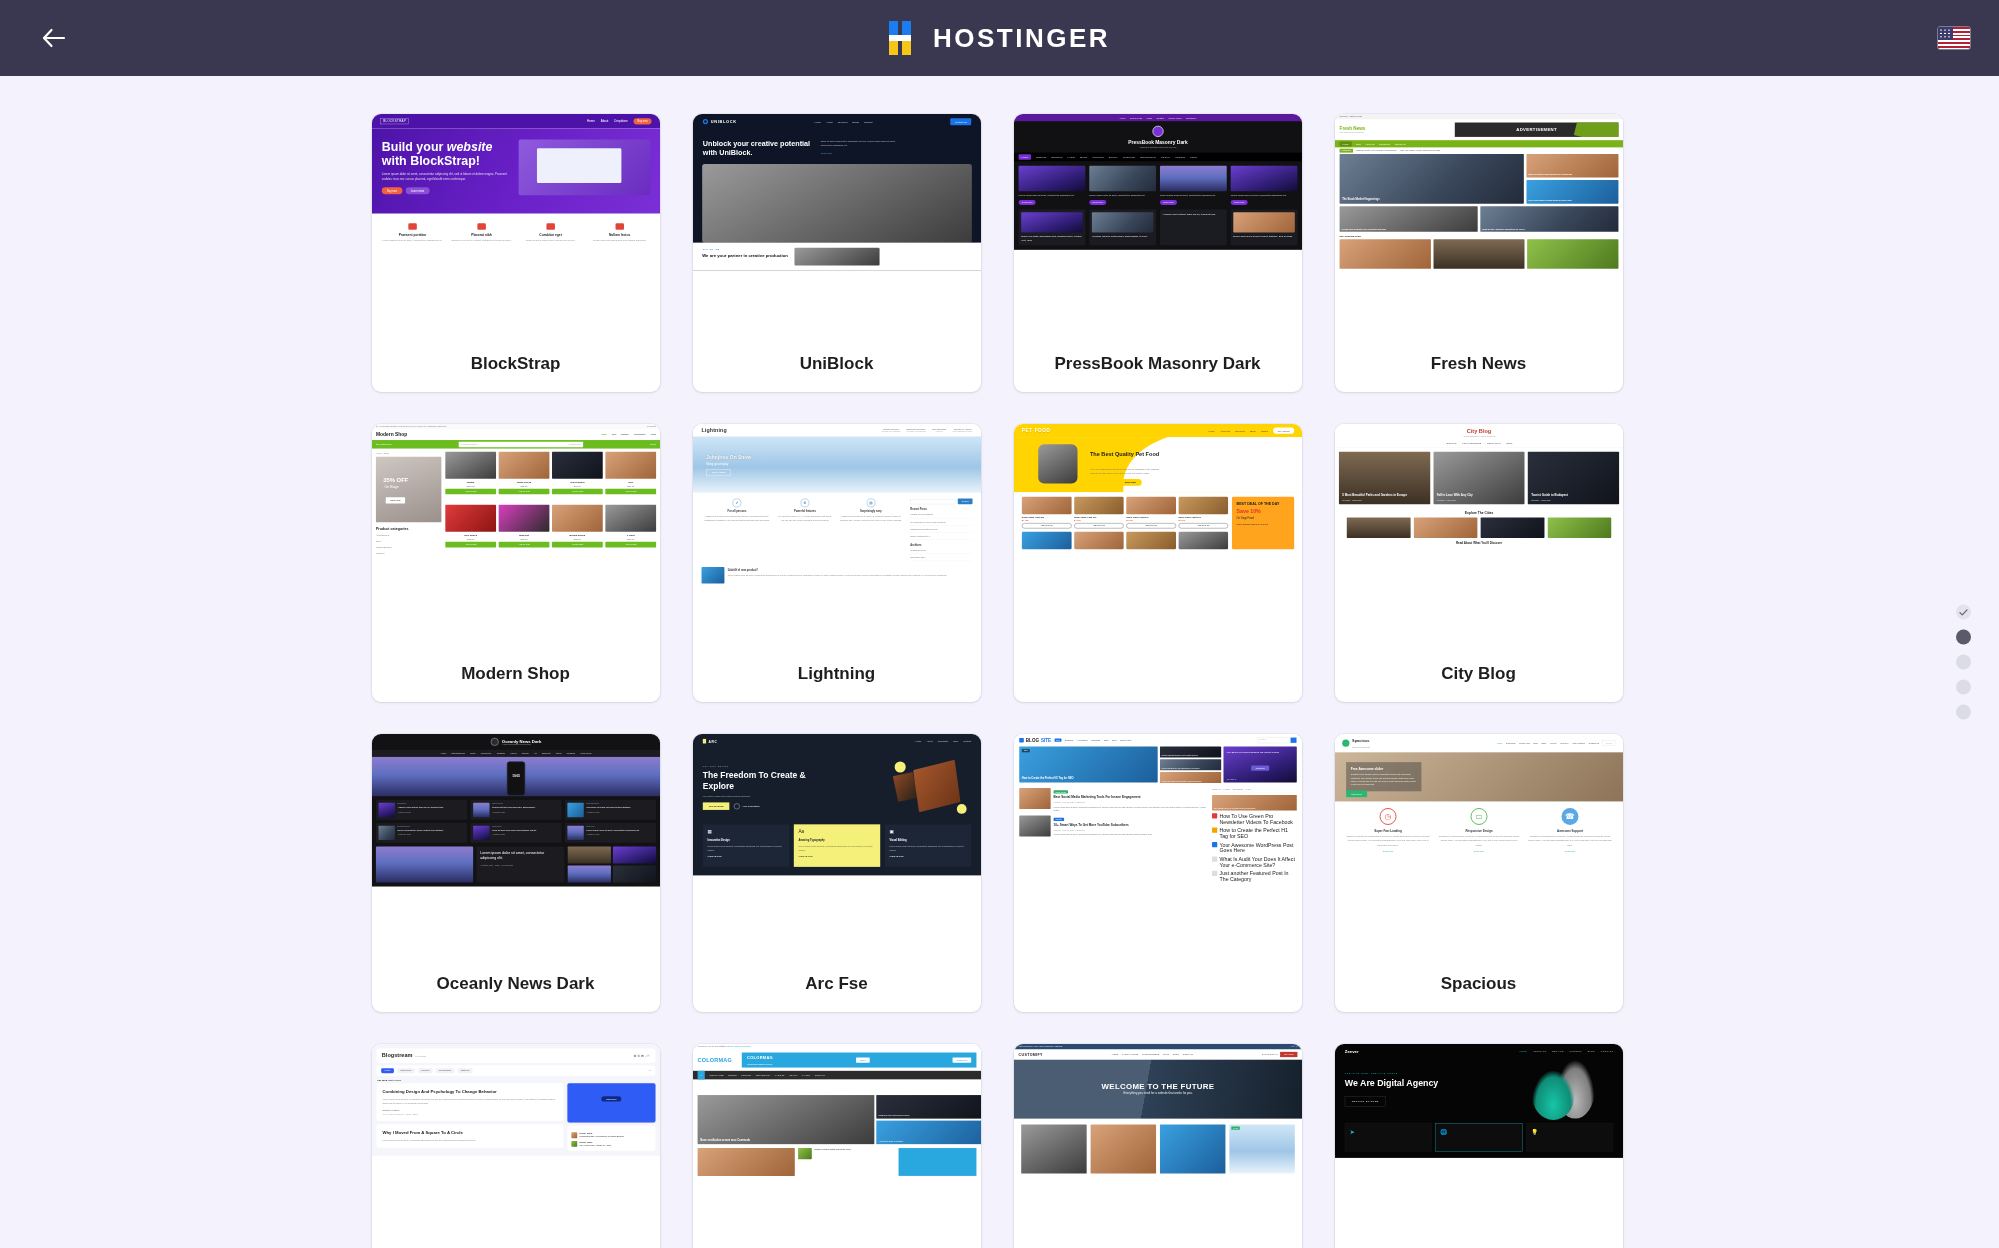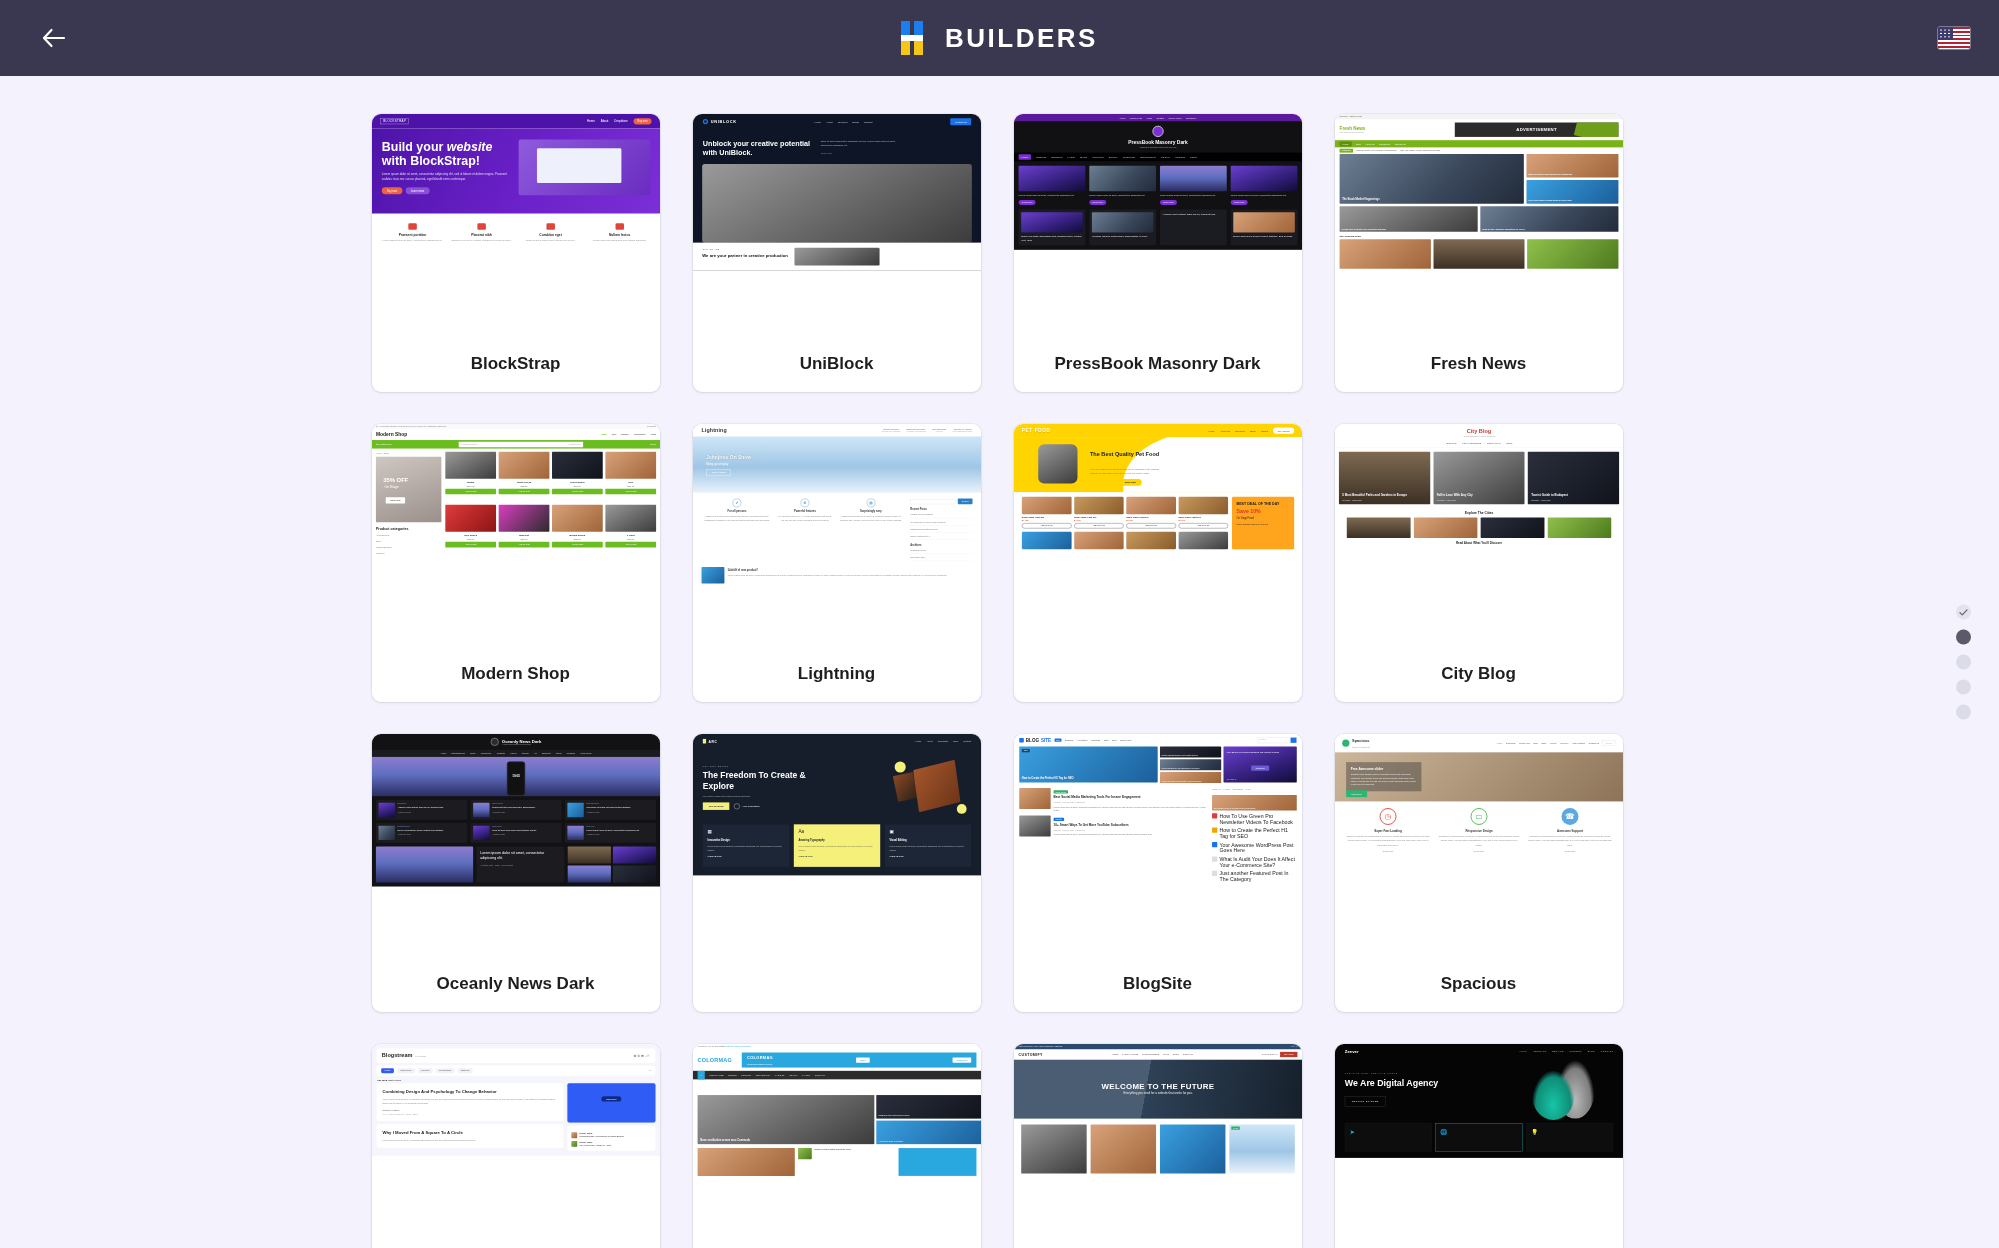--- a/index.html
+++ b/index.html
@@ -515,21 +515,21 @@
   </div>
 
   <div class="brand">
     <div class="brand-mark">
       <span class="bm-a"></span>
         <span class="bm-b"></span>
       <span class="bm-c"></span>
         <span class="bm-d"></span>
       <span class="bm-bar"></span>
     </div>
-    <span class="brand-name">BUILDERS</span>
+    <span class="brand-name">HOSTINGER</span>
   </div>
 
   <div class="flag">
     <span class="stripes"></span>
       <span class="canton"></span>
   </div>
 </div>
 
 <div class="page">
 
@@ -1155,20 +1155,21 @@
               </div>
             <div class="c">
                 <div class="ci">▣</div>
                 <div class="ct">Visual Editing</div>
                 <div class="cd">Lorem ipsum dolor sit amet, consectetur adipiscing elit. Pellentesque in erat sit magna.</div>
                 <div class="cl">VIEW MORE</div>
               </div>
           </div>
         </div>
       </div>
+      <div class="card-label">Arc Fse</div>
     </div>
 
     <div class="card">
       <div class="thumb">
         <div class="mini m11">
           <div class="head">
             <div class="lg">
                 <span class="lgs"></span>
                 <span>BLOG</span>
                 <span class="b">SITE</span>
@@ -1257,21 +1258,20 @@
                   <span class="stt">What Is Audit Your Does It Affect Your e-Commerce Site?</span>
                 </div>
               <div class="sp">
                   <span class="si"></span>
                   <span class="stt">Just another Featured Post In The Category</span>
                 </div>
             </div>
           </div>
         </div>
       </div>
-      <div class="card-label">BlogSite</div>
     </div>
 
     <div class="card">
       <div class="thumb">
         <div class="mini m12">
           <div class="head">
             <div class="lg">
               <span class="lgc"></span>
               <span><span class="lgt">Spacious</span><br><span class="lgs">Theme Grill Demo site</span></span>
             </div>

